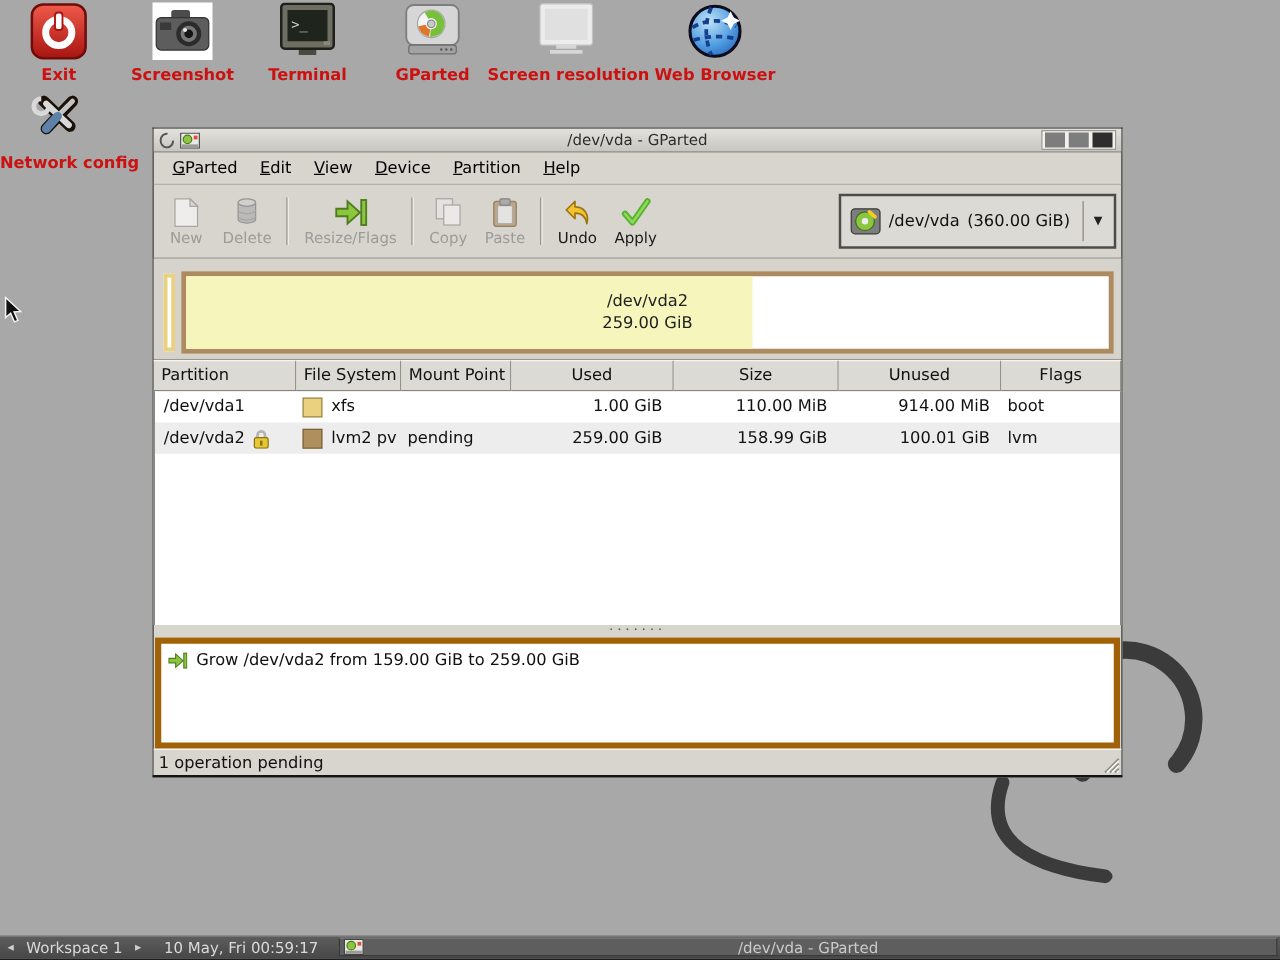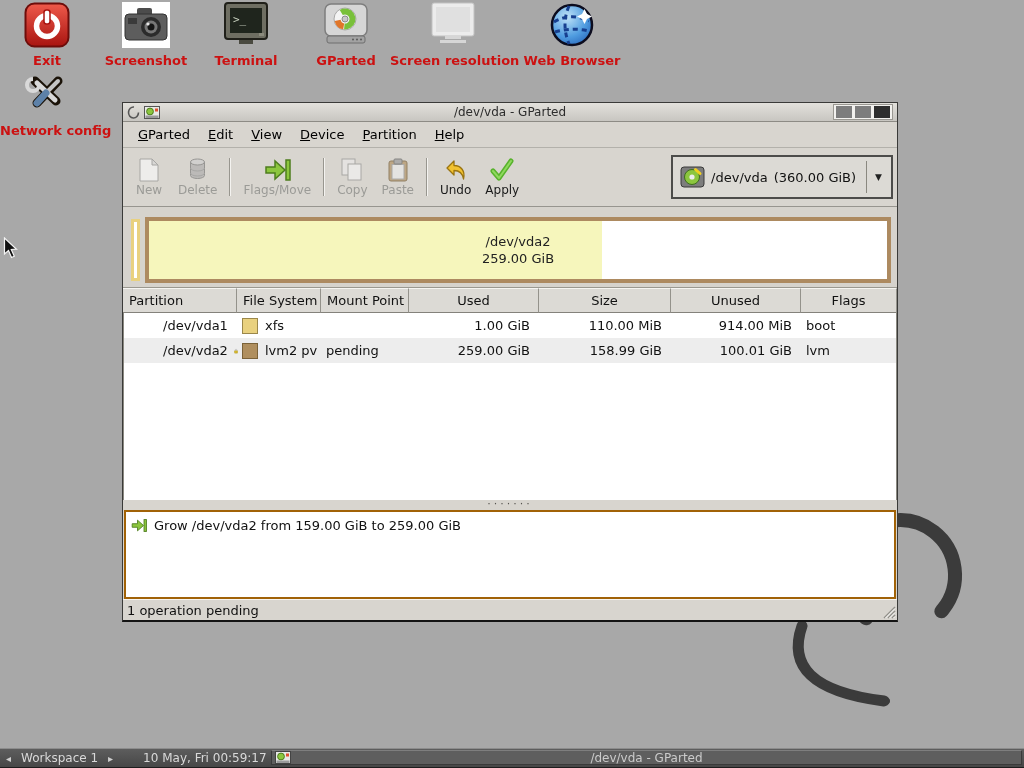--- a/index.html
+++ b/index.html
@@ -56,31 +56,31 @@
   
   .phead, .prow { display:grid; grid-template-columns:114px 84px 88px 130px 132px 130px 96px; }
   .phead { flex:none; border-top:1px solid #9a9890; }
   .hcell { background:#dcdad5; font-size:13px; color:#111; padding:4px 6px; height:25px;
            border-top:1px solid #f6f5f2; border-right:1px solid #94928b; border-bottom:1px solid #84827b; cursor:pointer;
            white-space:nowrap; overflow:hidden; }
   .hcell.c { text-align:center; }
   .tbody { background:#fff; flex:1 1 auto; overflow:hidden; border-left:1px solid #8a8880; border-right:1px solid #8a8880; }
   .prow { height:25px; align-items:center; font-size:13px; color:#111; cursor:pointer; }
   .prow.alt { background:#ededed; }
-  .cell-part { padding-left:39px; display:flex; align-items:center; gap:6px; white-space:nowrap;text-align:right; }
+  .cell-part { padding-left:7px; display:flex; align-items:center; gap:6px; white-space:nowrap;text-align:right; }
   .cell-fs { display:flex; align-items:center; gap:7px; padding-left:4px; }
   .chip { width:16px; height:16px; border:1px solid rgba(60,45,10,.45); flex:none; }
   .cell-num { text-align:right; padding-right:10px; }
   .cell-txt { padding-left:4px; }
 
   .splitter { height:10px; flex:none; display:flex; align-items:center; justify-content:center; cursor:row-resize; }
   .splitter span { font-size:11px; letter-spacing:3px; color:#55534e; line-height:4px; margin-top:-3px; }
 
   
-  .ops { height:89px; background:#fff; border:2px solid #a16207; margin:0 1px; flex:none; padding:6px 5px; }
+  .ops { height:89px; background:#fff; border:5px solid #a16207; margin:0 1px; flex:none; padding:6px 5px; }
   .oprow { display:flex; align-items:center; gap:7px; font-size:13px; color:#111; }
 
   .statusbar { height:21px; flex:none; display:flex; align-items:center; padding:0 4px; font-size:13px; color:#111;
                border-top:1px solid #f6f5f2; position:relative; background:#d8d5cf; }
   .grip { position:absolute; right:1px; bottom:1px; cursor:nwse-resize; }
 
   
   .taskbar { position:absolute; left:0; bottom:0; width:1024px; height:20px; z-index:50;
              background:linear-gradient(#5d5d5d,#474747); border-top:1px solid #8c8c8c; border-bottom:1px solid #1d1d1d;
              display:flex; align-items:center; font-size:12px; color:#d9d9d9; }
@@ -263,21 +263,21 @@
         <path d="M1.5 10 a7 3 0 0 0 14 0 M1.5 15 a7 3 0 0 0 14 0" fill="none" stroke="#8a8a8a"></path>
       </svg>
       <span class="lbl">Delete</span>
     </div>
     <div class="tsep"></div>
     <div class="tbtn disabled">
       <svg width="27" height="24" viewBox="0 0 27 24">
         <path d="M2 9 h9 v-6 l10 9 -10 9 v-6 h-9 z" fill="#8cc63e" stroke="#4e7d1e" stroke-width="1.5"></path>
         <rect x="22" y="2" width="4" height="20" fill="#8cc63e" stroke="#4e7d1e" stroke-width="1.5"></rect>
       </svg>
-      <span class="lbl">Flags/Move</span>
+      <span class="lbl">Resize/Flags</span>
     </div>
     <div class="tsep"></div>
     <div class="tbtn disabled">
       <svg width="22" height="24" viewBox="0 0 22 24" opacity="0.6">
         <rect x="1" y="1" width="13" height="16" fill="#ececec" stroke="#8a8a8a"></rect>
         <rect x="7" y="6" width="13" height="16" fill="#f7f7f7" stroke="#8a8a8a"></rect>
       </svg>
       <span class="lbl">Copy</span>
     </div>
     <div class="tbtn disabled">
@@ -406,21 +406,21 @@
 </div>
 
 <svg id="cursor" width="15" height="22" viewBox="0 0 15 22">
   <path d="M1.5 1 L1.5 17 L5.5 13.5 L8.5 20.5 L11.3 19.3 L8.3 12.5 L13.5 12.2 Z" fill="#101010" stroke="#f4f4f4" stroke-width="1.2"></path>
 </svg>
 
 <div class="taskbar">
   <span class="tb-arrow">◂</span>
   <span class="tb-text">Workspace 1</span>
   <span class="tb-arrow">▸</span>
-  <span class="tb-text" style="margin-left:20px">10 May, Fri 00:59:17</span>
+  <span class="tb-text" style="margin-left:8px">10 May, Fri 00:59:17</span>
   <span class="tb-arrow" style="margin-left:6px">◂</span>
   <span class="tb-arrow">▸</span>
   <div class="taskbtn">
     <svg class="mini" width="16" height="13" viewBox="0 0 16 13">
       <rect x="0.5" y="0.5" width="15" height="12" fill="#e9e9e6" stroke="#444"></rect>
       <circle cx="6" cy="5.5" r="3.4" fill="#8cc63e" stroke="#4e7d1e"></circle>
       <rect x="11" y="2.5" width="3" height="3" fill="#e05030"></rect>
       <rect x="1.5" y="9.5" width="13" height="2.5" fill="#9a9a9a"></rect>
     </svg>
     <span class="ttl">/dev/vda - GParted</span>

